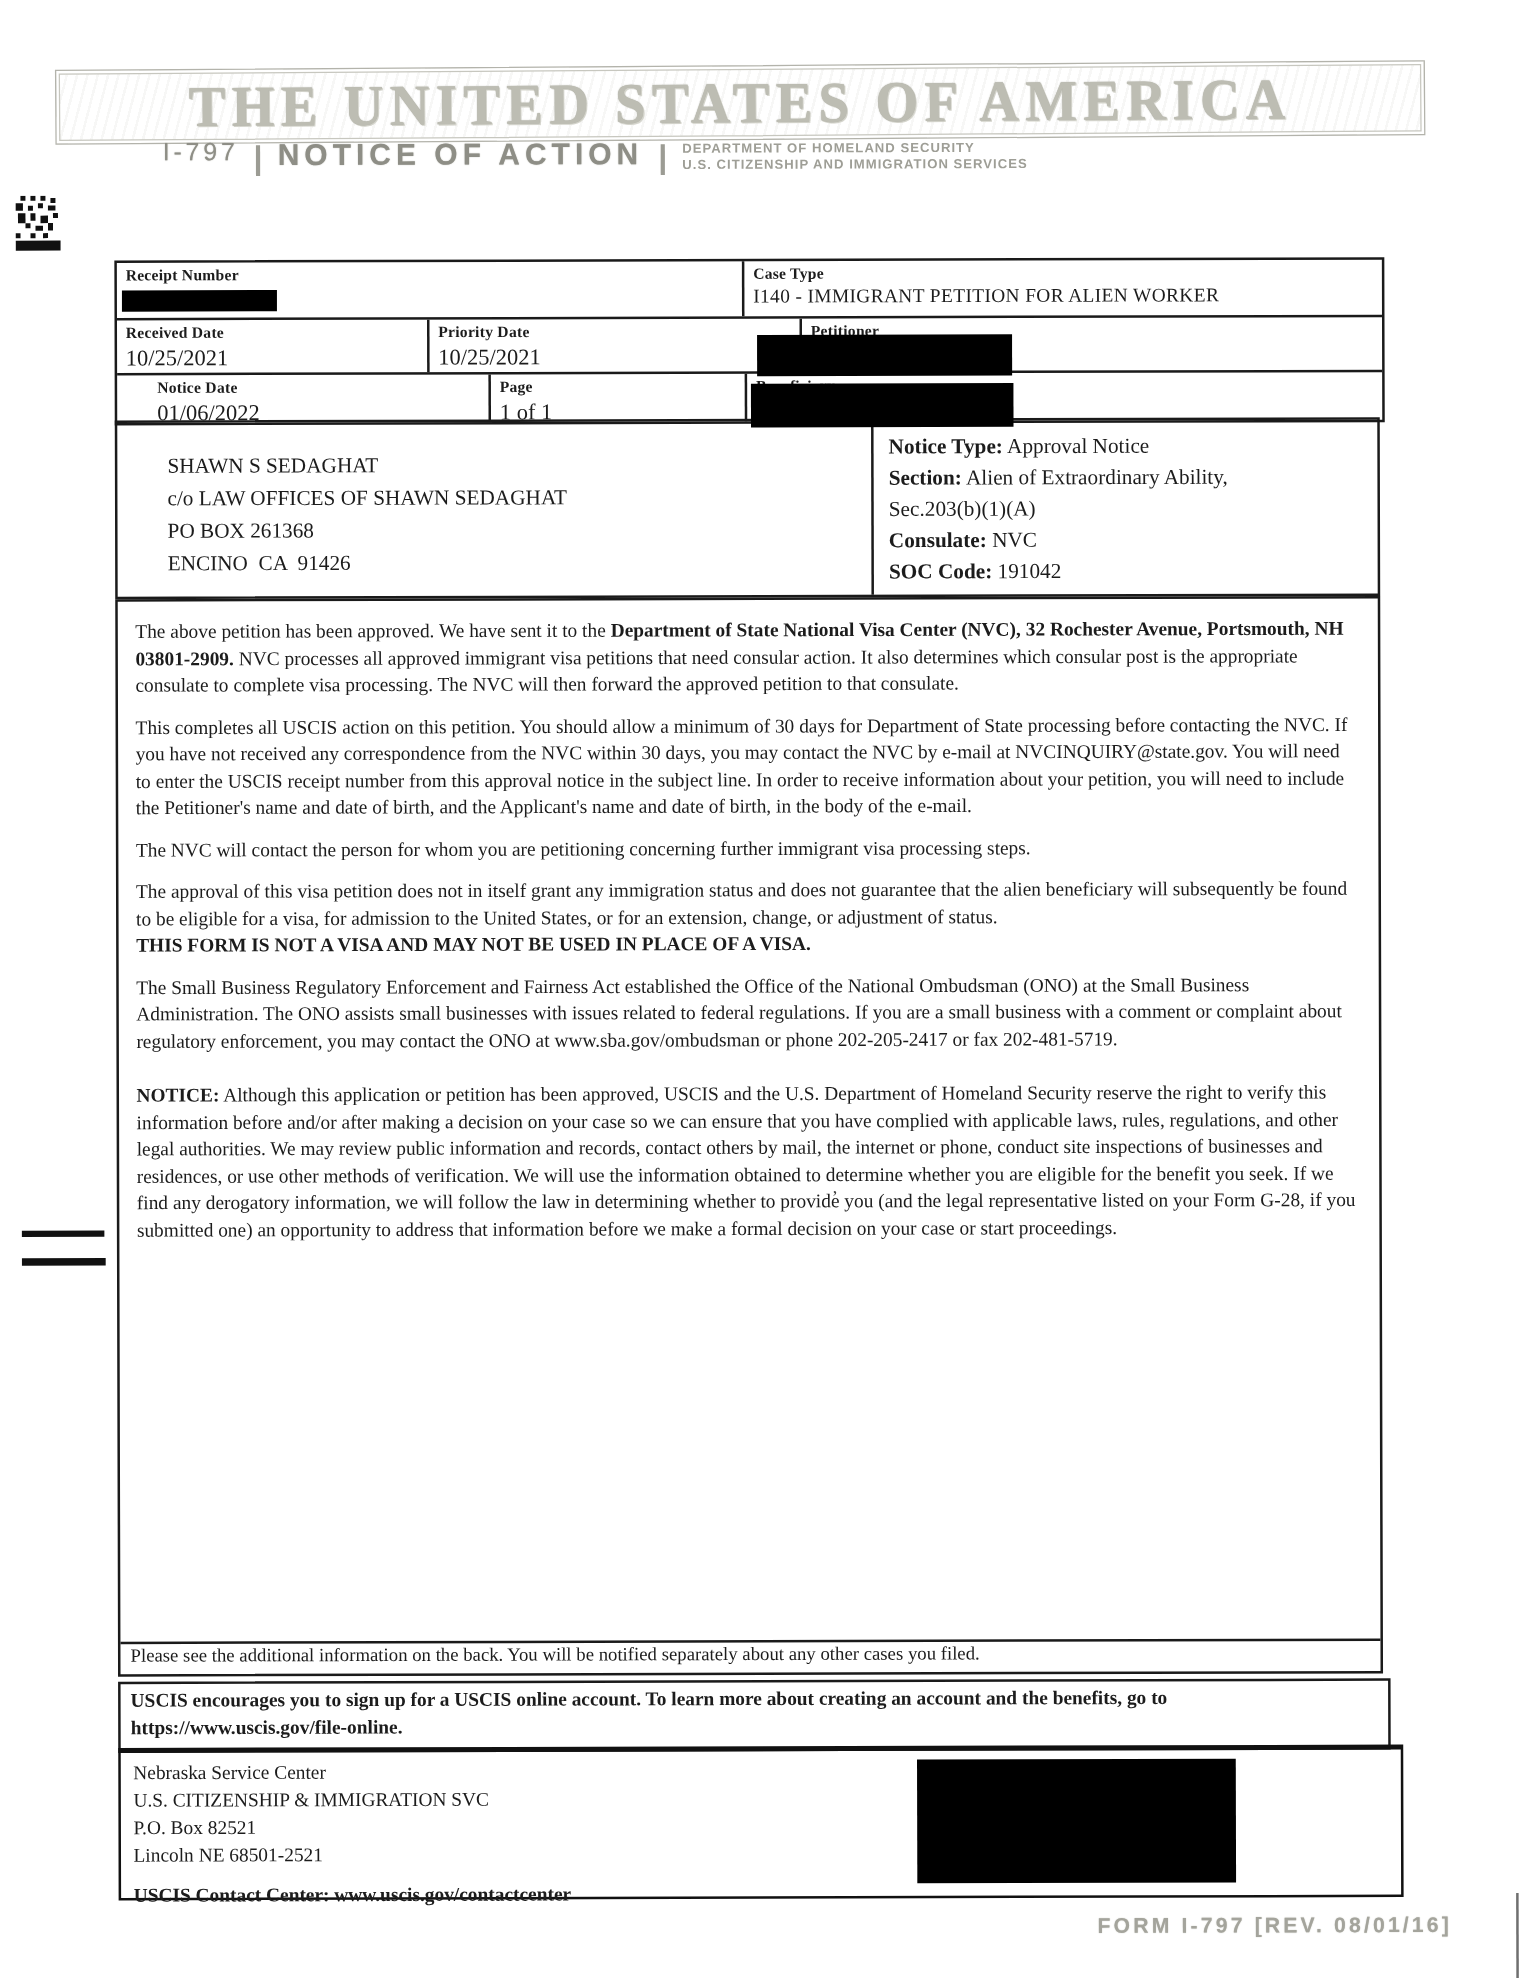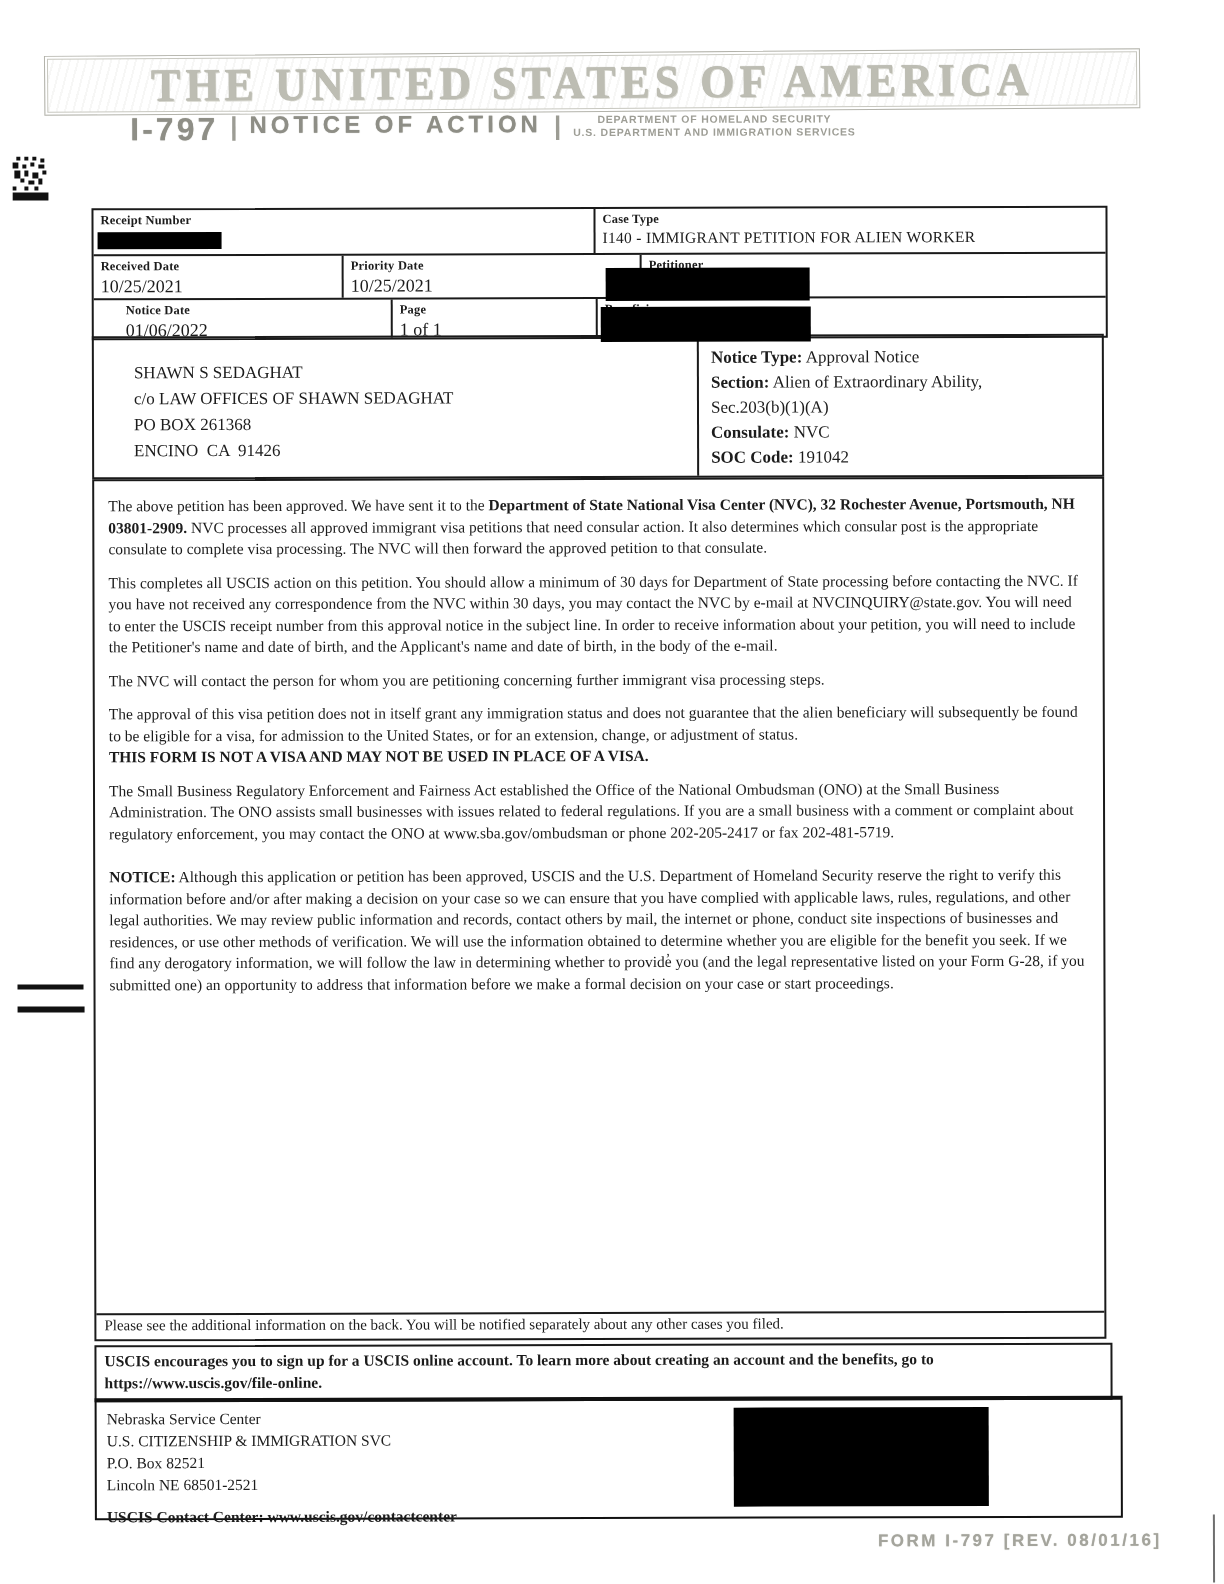--- a/index.html
+++ b/index.html
@@ -11,25 +11,25 @@
           border:1px solid #b3b3ab;box-shadow:inset 0 0 0 2px #ffffff, inset 0 0 0 3px #c7c7bf;
           display:flex;align-items:center;justify-content:center;
           background:repeating-linear-gradient(105deg, rgba(175,175,165,0.10) 0 2px, transparent 2px 8px);
           transform:rotate(-0.25deg);}
   .banner-text{font-family:"Liberation Serif",serif;font-weight:bold;font-size:44px;
                letter-spacing:5px;color:#bdbdb3;text-shadow:0 0 1px #a6a69c, 1px 1px 0 #d8d8d0;
                transform:scaleY(1.05);white-space:nowrap;}
   
   .title-row{position:absolute;left:132px;top:110px;display:flex;align-items:flex-start;
              font-family:"Liberation Sans",sans-serif;color:#8e8e86;}
-  .form-code{font-size:32px;font-weight:bold;letter-spacing:3px;text-shadow:0 0 1px #b0b0a8;}
+  .form-code{font-size:20px;font-weight:normal;letter-spacing:3px;text-shadow:0 0 1px #b0b0a8;}
   .title-sep{font-size:26px;color:#9c9c94;margin:0 12px;font-weight:bold;}
   .form-title{font-size:24px;font-weight:bold;letter-spacing:4px;text-shadow:0 0 1px #b0b0a8;}
   .dept-block{margin-top:3px;font-size:10.5px;font-weight:bold;letter-spacing:0.8px;
-              line-height:13px;color:#9e9e96;text-align:center;}
+              line-height:13px;color:#9e9e96;}
   
   .datamatrix{position:absolute;left:14px;top:155px;}
   
   .case-table{position:absolute;left:93px;top:207px;width:1012px;border:2.5px solid #1a1a1a;
               background:#fff;}
   .ct-row{display:flex;}
   .ct-b{border-bottom:2px solid #1a1a1a;}
   .ct-r{border-right:2px solid #1a1a1a;}
   .ct-cell{padding:3px 7px 2px 7px;box-sizing:border-box;position:relative;}
   .ct-label{font-size:12.5px;font-weight:bold;letter-spacing:0.2px;}
@@ -86,21 +86,21 @@
     <span class="banner-text">THE UNITED STATES OF AMERICA</span>
   </div>
 
   <div class="title-row">
     <span class="form-code">I-797</span>
     <span class="title-sep">|</span>
     <span class="form-title">NOTICE OF ACTION</span>
     <span class="title-sep">|</span>
     <div class="dept-block">
       <div>DEPARTMENT OF HOMELAND SECURITY</div>
-      <div>U.S. DEPARTMENT AND IMMIGRATION SERVICES</div>
+      <div>U.S. CITIZENSHIP AND IMMIGRATION SERVICES</div>
     </div>
   </div>
 
   <svg class="datamatrix" width="38" height="46" viewBox="0 0 19 23" xmlns="http://www.w3.org/2000/svg" fill="#111">
     <rect x="2" y="0" width="2" height="2"></rect>
       <rect x="6" y="0" width="2" height="2"></rect>
     <rect x="10" y="0" width="2" height="2"></rect>
       <rect x="14" y="1" width="2" height="2"></rect>
     <rect x="0" y="3" width="3" height="3"></rect>
       <rect x="5" y="4" width="2" height="2"></rect>

